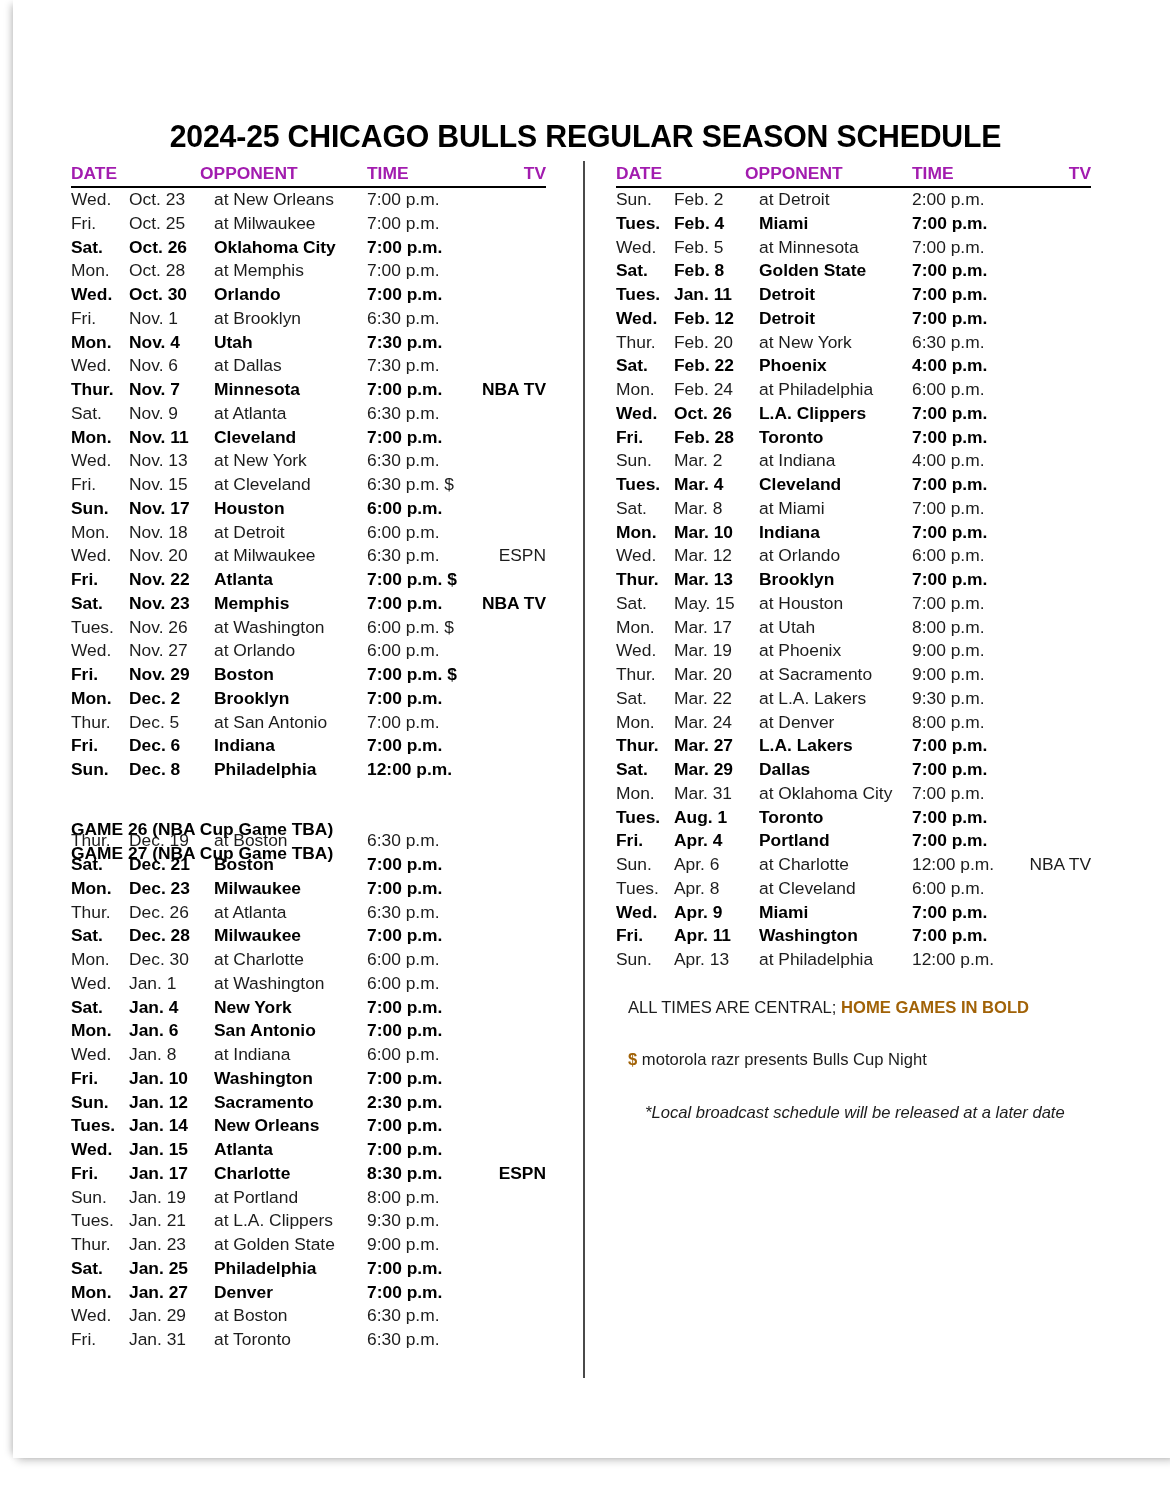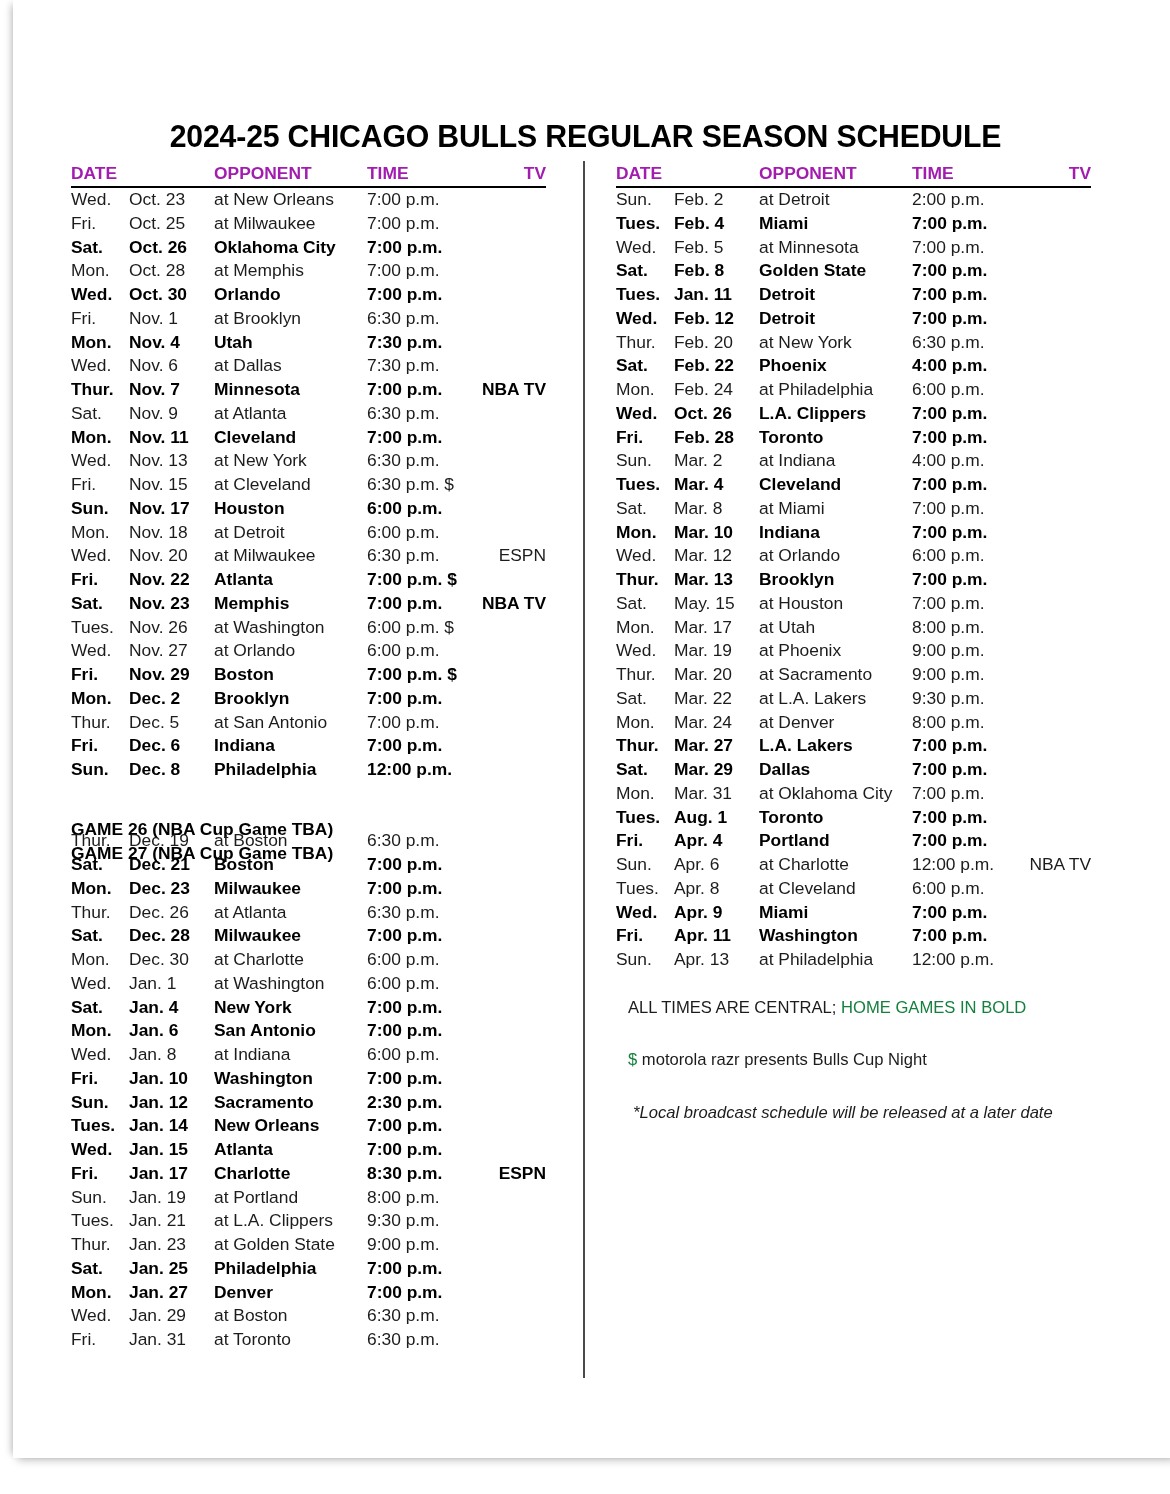--- a/index.html
+++ b/index.html
@@ -72,21 +72,21 @@
   .hdr-row {
     position: relative;
     height: 23px;
     font-weight: bold;
     font-size: 17.4px;
     color: #a21caf;
     border-bottom: 2.5px solid #000;
     margin-bottom: 0px;
   }
   .hdr-row .c-day   { position:absolute; left: 0px;   top: 0px; }
-  .hdr-row .c-opp   { position:absolute; left: 143px; top: 0px; }
+  .hdr-row .c-opp   { position:absolute; left: 129px; top: 0px; }
   .hdr-row .c-time  { position:absolute; left: 296px; top: 0px; }
   .hdr-row .c-tv    { position:absolute; right: 0px;  top: 0px; }
 
   
   .game-row {
     position: relative;
     height: 23.75px;
     line-height: 23.75px;
     white-space: nowrap;
   }
@@ -109,22 +109,22 @@
     position: absolute;
     left: 615px;
     top: 998px;
     width: 500px;
     font-size: 16.6px;
     color: #1c1c1c;
   }
   .fn-line { white-space: nowrap; }
   #fn-times  { margin: 0 0 32px 0; }
   #fn-cup    { margin: 12px 0 33px 0; }
-  #fn-local  { margin: 5px; font-style: italic; }
-  .b { font-weight: normal; color: #15803d; }
+  #fn-local  { margin: 17px; font-style: italic; }
+  .b { font-weight: bold; color: #a16207; }
 </style>
 </head>
 <body>
 
 <div id="page-sheet">
 
   <h1 id="doc-title">2024-25 CHICAGO BULLS REGULAR SEASON SCHEDULE</h1>
 
   <div id="column-divider"></div>
 

